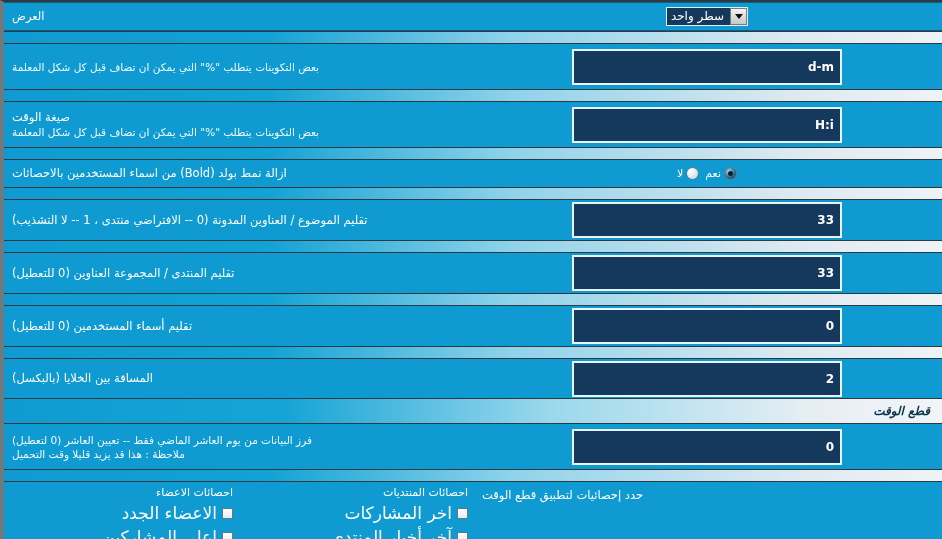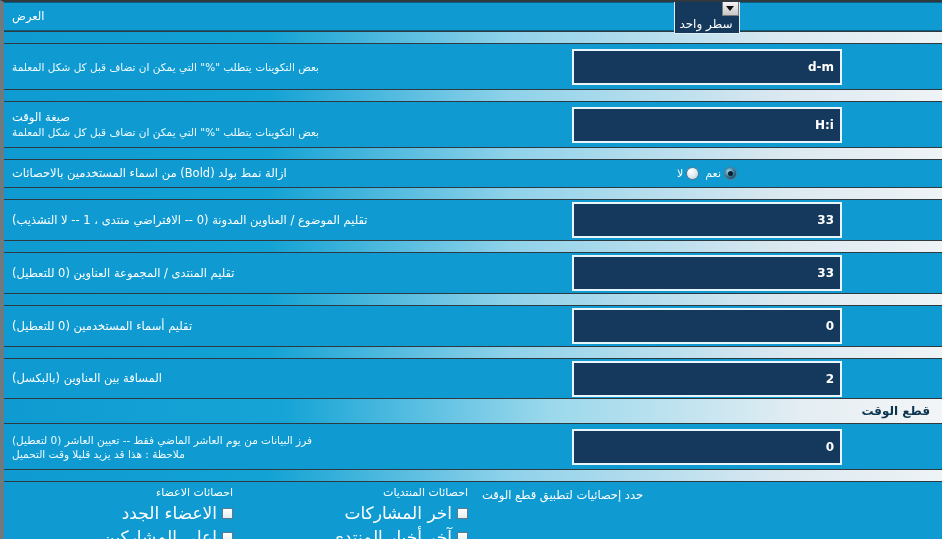--- a/index.html
+++ b/index.html
@@ -37,20 +37,21 @@
   .sectionbar {
     height: 26px;
     box-sizing: border-box;
     border-top: 1px solid #2f3a40;
     border-bottom: 1px solid #2f3a40;
     background: linear-gradient(to left, #f2f5f7 0%, #e6eef3 14%, #9ad8ec 42%, #16a4d6 70%, #0f9bd1 100%);
     display: flex;
     align-items: center;
     justify-content: flex-start;
     padding: 0 12px;
+    font-style: italic;
   }
   .sectionbar .title {
     color: #0b3550;
     font-size: 12px;
     font-weight: bold;
   }
   
   .row {
     display: flex;
     flex-direction: row;
@@ -97,27 +98,26 @@
     text-align: right;
     direction: ltr;
     font-family: "DejaVu Sans", "Liberation Sans", sans-serif;
     font-size: 12px;
     font-weight: bold;
     padding: 16px 6px;
   }
   
   .selwrap {
     display: inline-flex;
-    align-items: flex-start;
-    height: 34px;
+    align-items: flex-end;
+    height: 19px;
     background: #15395c;
     border: 1px solid #dfeef6;
     box-sizing: border-box;
     direction: rtl;
-    flex-direction: column;
   }
   .selwrap .selval {
     color: #ffffff;
     font-size: 12px;
     padding: 0 6px 0 4px;
     white-space: nowrap;
     line-height: 17px;
   }
   .selwrap .arrowbox {
     width: 17px;
@@ -308,21 +308,21 @@
     </div>
   </div>
 
   <div class="sep"></div>
 
   <div class="row" style="height:39px;">
     <div class="ctrlcell">
       <input class="txt" type="text" value="2" style="">
     </div>
     <div class="labelcell">
-      <span class="lbl-main">المسافة بين العناوين (بالبكسل)</span>
+      <span class="lbl-main">المسافة بين الخلايا (بالبكسل)</span>
     </div>
   </div>
 
   <div class="sectionbar">
     <span class="title">قطع الوقت</span>
   </div>
 
   <div class="row" style="height:45px;">
     <div class="ctrlcell">
       <input class="txt" type="text" value="0" style="">

